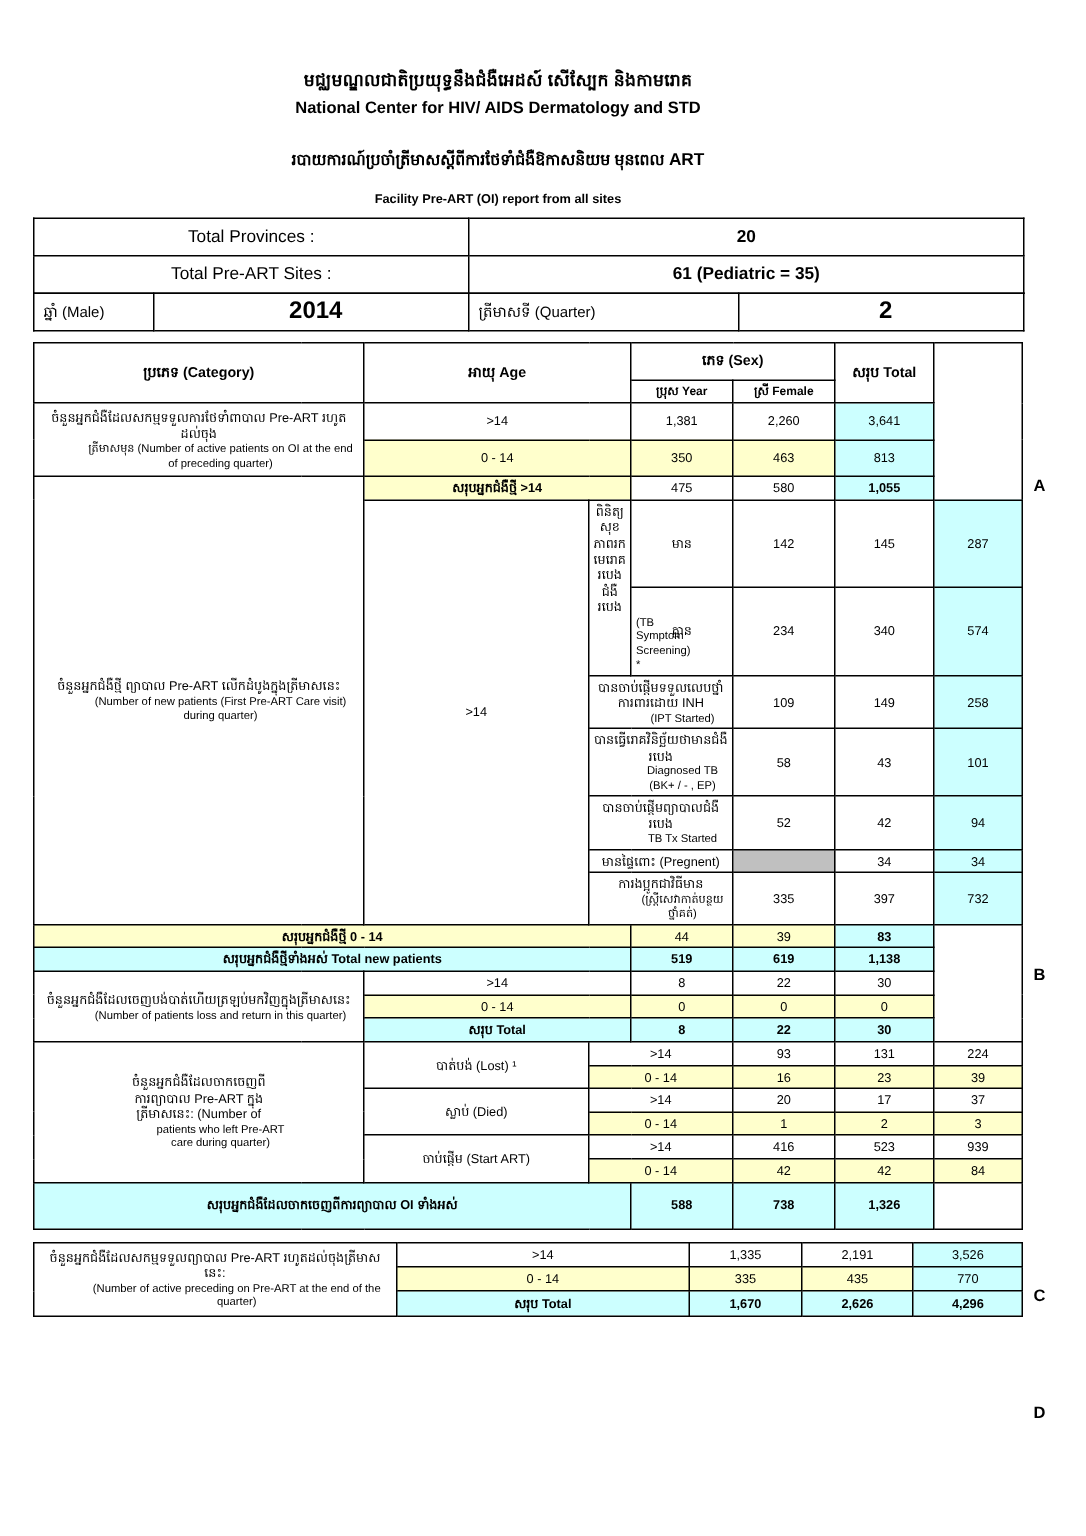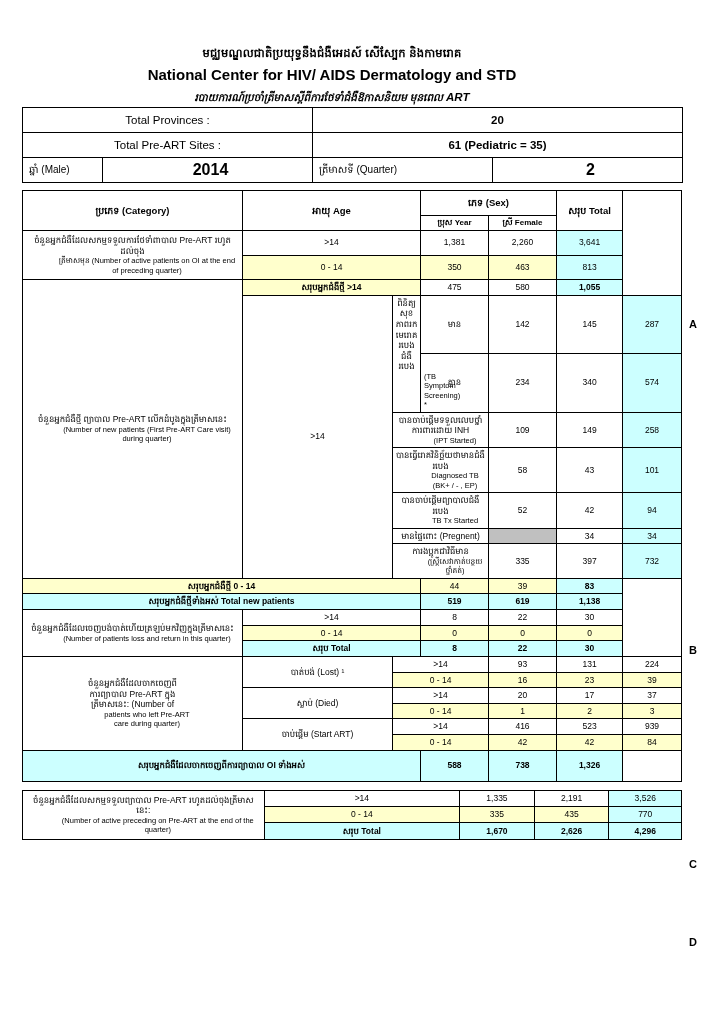--- a/index.html
+++ b/index.html
@@ -24,29 +24,28 @@
   .hdr {
     text-align: center;
   }
   .hdr .kh1 {
     font-size: 11.5px;
     font-weight: bold;
     letter-spacing: .2px;
     margin-bottom: 3px;
   }
   .hdr .en1 {
-    font-size: 15px;
-    font-weight: bold;
-    margin-bottom: 8px;
+    font-size: 11px;
+    font-weight: bold;
+    margin-bottom: 22px;
   }
   .hdr .kh2 {
     font-size: 10.5px;
     font-weight: bold;
     margin-bottom: 1px;
-    font-style: italic;
   }
   .hdr .kh2 .art {
     font-size: 11.5px;
     font-weight: bold;
   }
   .hdr .en2 {
     font-size: 8.5px;
     font-weight: bold;
     margin-top: 12px;
     margin-bottom: 8px;
@@ -142,20 +141,21 @@
 
 <div class="page">
 
   <div class="hdr">
     <div class="kh1">មជ្ឈមណ្ឌលជាតិប្រយុទ្ធនឹងជំងឺអេដស៍ សើស្បែក និងកាមរោគ</div>
     <div class="en1">National Center for HIV/ AIDS Dermatology and STD</div>
     <div class="kh2">
       <span>របាយការណ៍ប្រចាំត្រីមាសស្ដីពីការថែទាំជំងឺឱកាសនិយម មុនពេល</span>
       <span class="art">ART</span>
     </div>
+    <div class="en2">Facility Pre-ART (OI) report from all sites</div>
   </div>
 
   <table class="topbox">
     <colgroup>
       <col style="width:290px">
         <col style="width:370px">
     </colgroup>
     <tbody>
         <tr>
       <td class="lbl">Total Provinces :</td>

